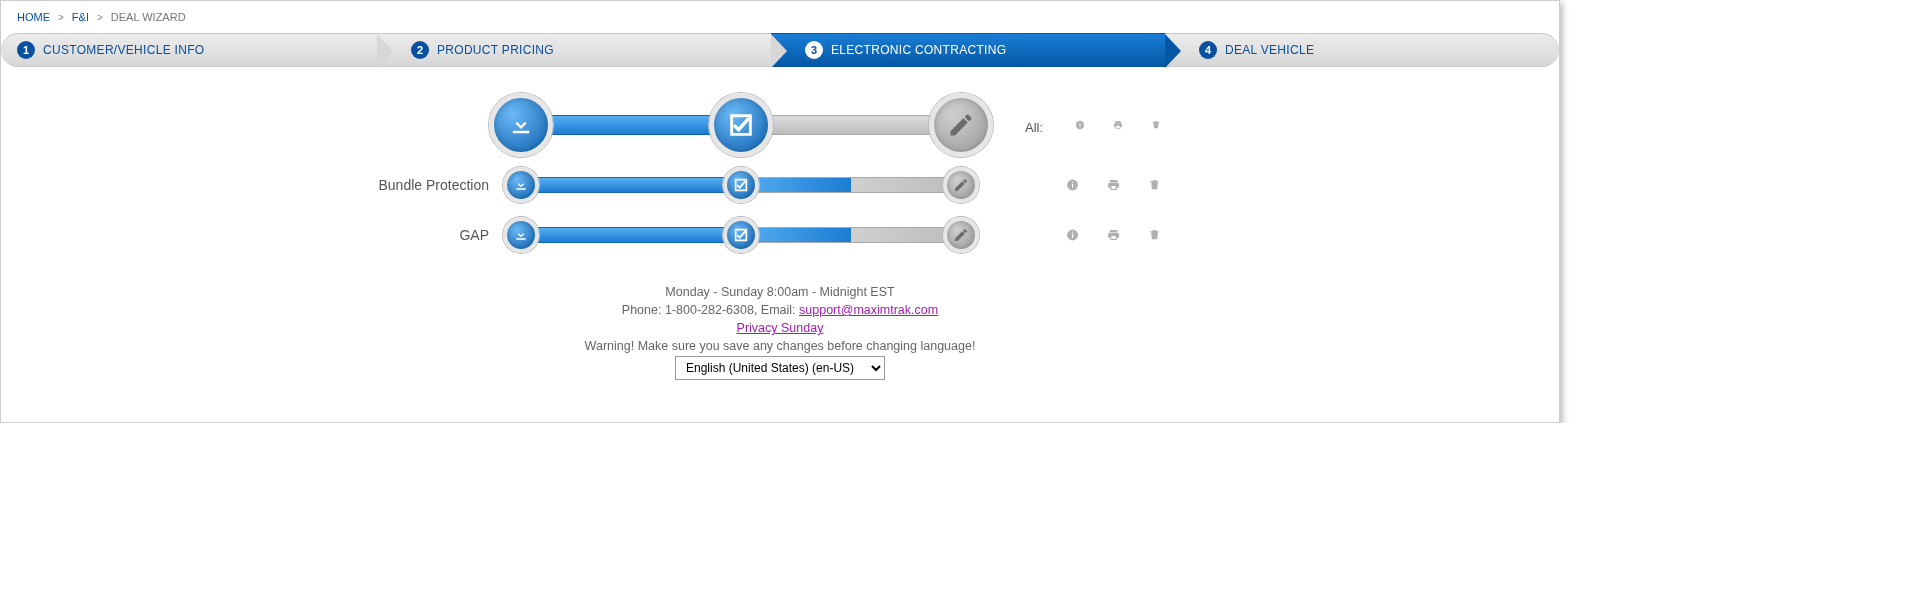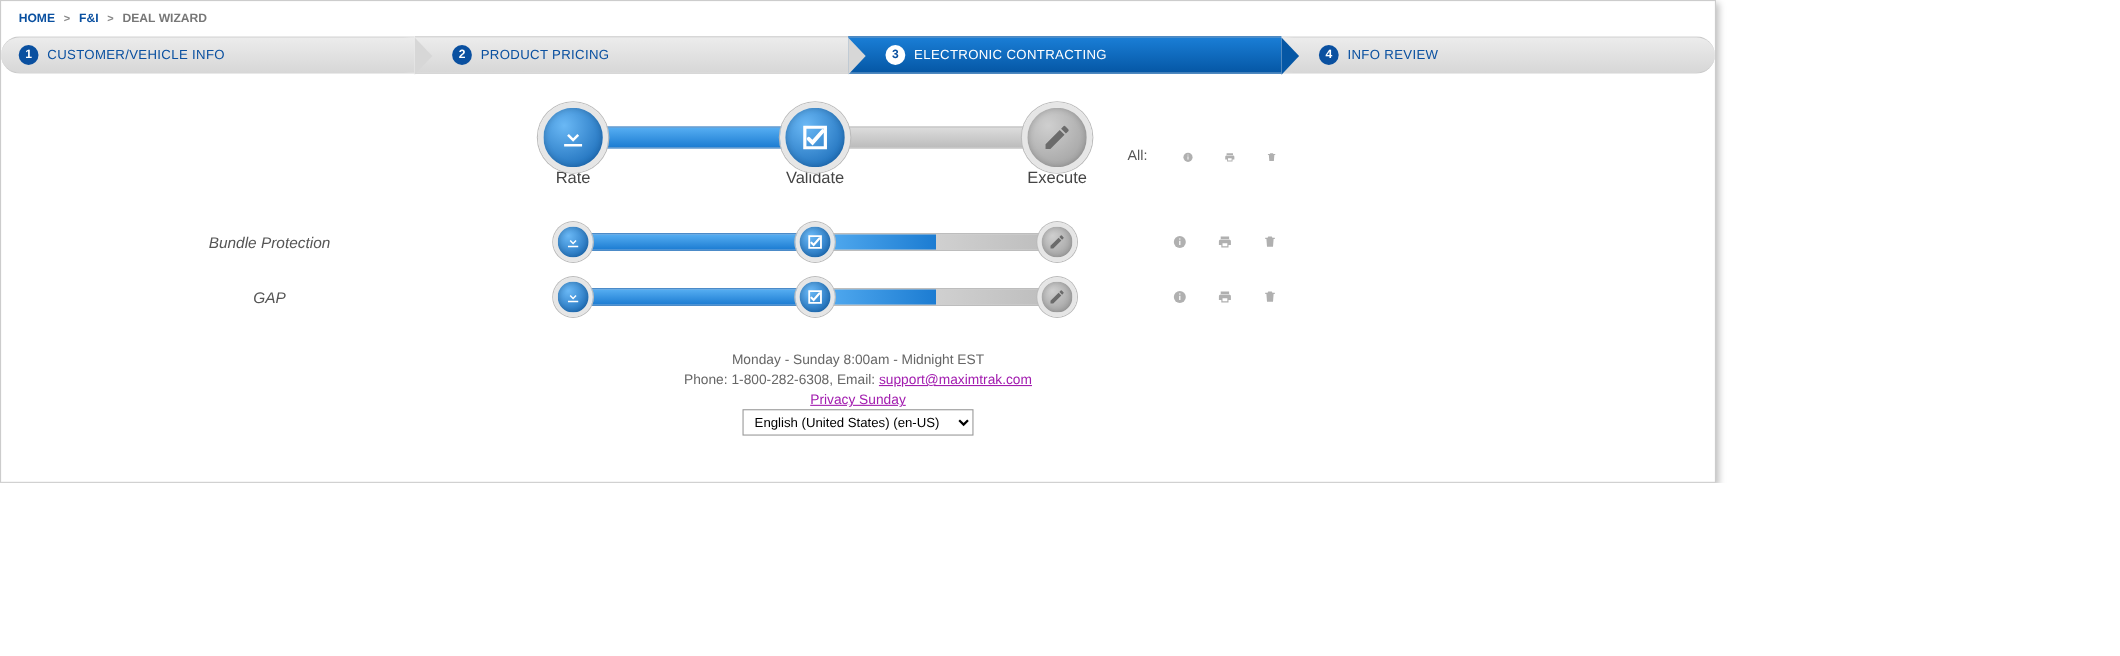--- a/index.html
+++ b/index.html
@@ -19,21 +19,20 @@
   }
 
   
   .breadcrumb {
     display: flex;
     align-items: center;
     gap: 8px;
     font-size: 11px;
     padding: 10px 16px;
     color: #0a50a0;
-    font-weight: bold;
   }
   .breadcrumb .link { color: #0a50a0; cursor: pointer; }
   .breadcrumb .sep { color: #888; font-size: 10px; }
   .breadcrumb .current { color: #777; }
 
   
   .wizard-bar {
     display: flex;
     width: 100%;
     height: 34px;
@@ -91,25 +90,24 @@
 
   .row {
     display: grid;
     grid-template-columns: 520px 440px 200px;
     align-items: center;
     justify-content: start;
     margin-bottom: 30px;
   }
   .row.header-row { margin-bottom: 40px; }
   .row-label {
-    text-align: center;
+    text-align: right;
     padding-right: 32px;
     font-size: 14px;
     color: #555;
-    font-style: italic;
   }
   .row.header-row .row-label { visibility: hidden; }
 
   
   .track-wrap { position: relative; }
   .track {
     position: relative;
     height: 16px;
     display: flex;
     align-items: center;
@@ -162,21 +160,21 @@
     font-size: 15px;
     color: #444;
   }
   .track-labels span { width: 80px; text-align: center; }
   .track-labels span:first-child { margin-left: -40px; text-align:center;}
   .track-labels span:last-child { margin-right: -40px; text-align:center;}
 
   
   .actions {
     display: flex;
-    align-items: flex-start;
+    align-items: flex-end;
     gap: 28px;
     padding-left: 64px;
     color: #aaa;
   }
   .actions .all-label { font-size: 13px; color: #555; margin-right: 4px; }
   .action-icon {
     width: 20px; height: 20px;
     cursor: pointer;
     color: #b0b0b0;
   }
@@ -247,21 +245,21 @@
     <div class="wizard-step">
       <span class="step-num">2</span>
       <span class="step-label">PRODUCT PRICING</span>
     </div>
     <div class="wizard-step active">
       <span class="step-num">3</span>
       <span class="step-label">ELECTRONIC CONTRACTING</span>
     </div>
     <div class="wizard-step last">
       <span class="step-num">4</span>
-      <span class="step-label">INFO REVIEW</span>
+      <span class="step-label">DEAL VEHICLE</span>
     </div>
   </div>
 
   <div class="main">
 
     <div class="row header-row">
       <div class="row-label">.</div>
       <div class="track-wrap">
         <div class="track big">
           <div class="segment filled"></div>
@@ -281,25 +279,20 @@
               </span>
           </div>
           <div class="node big grey pos-2">
             <span class="glyph">
                 <svg>
                   <use href="#icon-pencil"></use>
                 </svg>
               </span>
           </div>
         </div>
-        <div class="track-labels">
-          <span>Rate</span>
-          <span>Validate</span>
-          <span>Execute</span>
-        </div>
       </div>
       <div class="actions">
         <span class="all-label">All:</span>
         <span class="action-icon">
             <svg>
               <use href="#icon-info"></use>
             </svg>
           </span>
         <span class="action-icon">
             <svg>
@@ -411,20 +404,21 @@
           </span>
       </div>
     </div>
 
     <div class="footer">
       <div>Monday - Sunday 8:00am - Midnight EST</div>
       <div>
         <span>Phone: 1-800-282-6308, Email: </span><a>support@maximtrak.com</a>
       </div>
       <div><a>Privacy Sunday</a></div>
+      <div>Warning! Make sure you save any changes before changing language!</div>
       <div class="lang-select">
         <select>
           <option>English (United States) (en-US)</option>
         </select>
       </div>
     </div>
 
   </div>
 
 </div>

